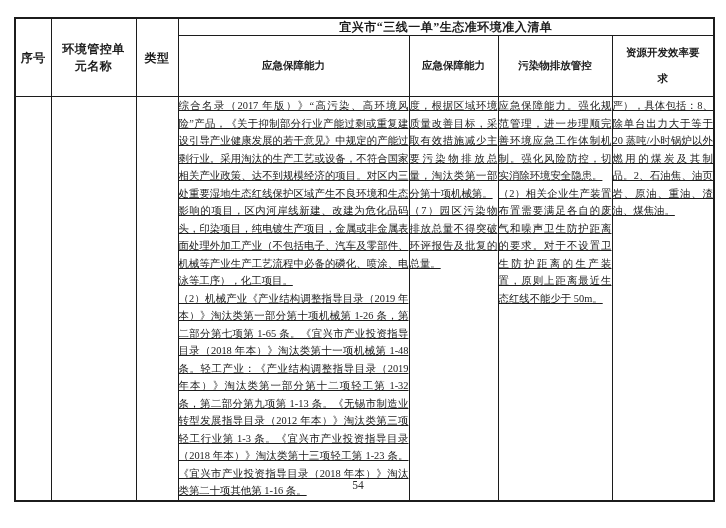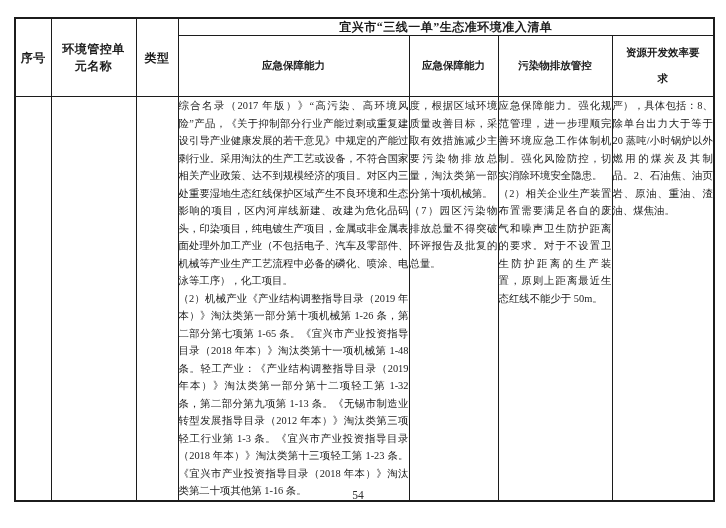--- a/index.html
+++ b/index.html
@@ -56,34 +56,35 @@
   .unit-head-inner {
     width: 72px;
     margin: 16px auto;
   }
   tr.body-row td {
     height: 386px;
     vertical-align: top;
     font-weight: normal;
     text-align: justify;
     text-justify: inter-ideograph;
+    text-decoration: underline;
   }
   td.cell-text {
     padding: 2px 4px 2px 5px;
   }
   .para {
     margin: 0;
     font-size: 10.4px;
     line-height: 17.5px;
     word-break: break-all;
   }
   .page-number {
     position: absolute;
     left: 0;
-    top: 489px;
+    top: 479px;
     width: 716px;
     text-align: center;
     font-size: 11.5px;
     color: #2a2a2a;
   }
 </style>
 </head>
 <body>
 
 <div class="page">

